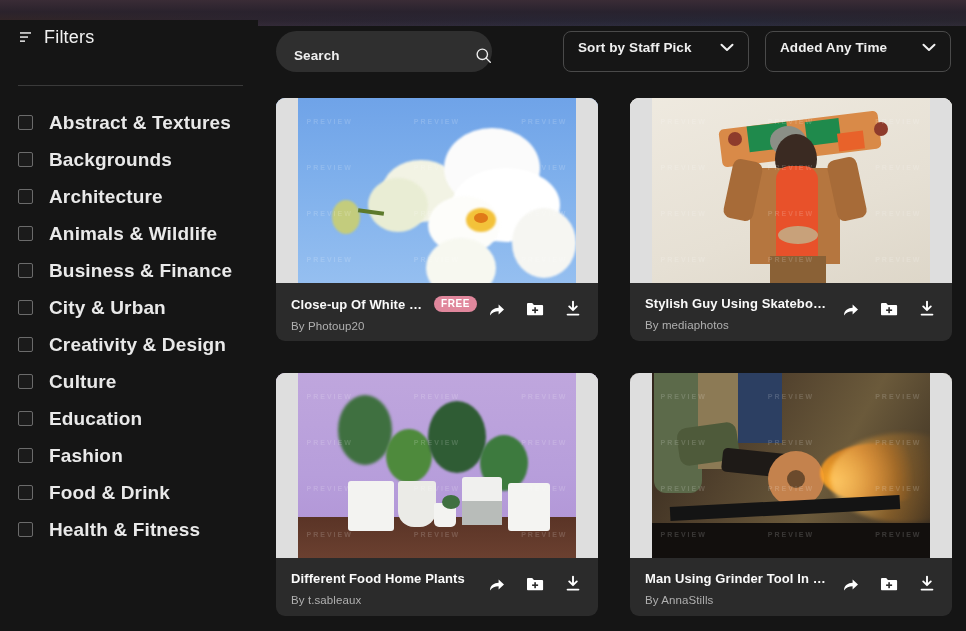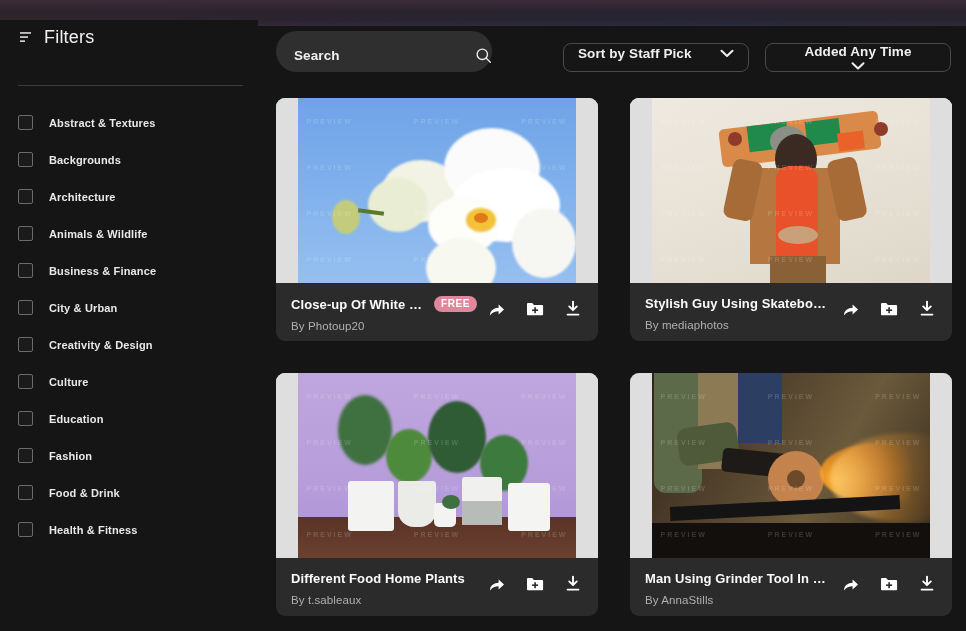--- a/index.html
+++ b/index.html
@@ -47,21 +47,21 @@
   .cat-row {
     display: flex; align-items: center; gap: 16px;
     height: 37px; cursor: pointer;
   }
   .cbox {
     width: 15px; height: 15px; flex: 0 0 15px;
     border: 1px solid #6b6b6b; border-radius: 2px;
     background: #1b1b1b;
   }
   .cat-label {
-    color: #e9e9e9; font-size: 11px; font-weight: 700;
+    color: #e9e9e9; font-size: 19px; font-weight: 700;
     letter-spacing: .15px; white-space: nowrap;
   }
   
   .topbar {
     position: absolute; left: 276px; top: 31px;
     width: 690px; height: 41px;
   }
   .searchbox {
     position: absolute; left: 0; top: 0;
     width: 216px; height: 41px;
@@ -70,27 +70,27 @@
     padding: 8px 16px 0 18px;
   }
   .search-input {
     flex: 1; background: transparent; border: none; outline: none;
     color: #efefef; font-family: "Liberation Sans", sans-serif;
     font-size: 13.5px; font-weight: 700; letter-spacing: .1px;
   }
   .search-input::placeholder { color: #efefef; opacity: 1; }
   .search-icon { width: 17px; height: 17px; flex: 0 0 17px; }
   .select {
-    position: absolute; top: 12px; height: 29px;
+    position: absolute; top: 0; height: 41px;
     background: #161616; border: 1px solid #4a4a4a; border-radius: 8px;
     display: flex; align-items: center; justify-content: space-between;
     padding: 0 14px 8px 14px; cursor: pointer;
   }
   .select-sort { left: 287px; width: 186px; }
-  .select-time { left: 489px; width: 186px; flex-direction: column; }
+  .select-time { left: 489px; width: 186px; }
   .select-label {
     color: #efefef; font-size: 13.5px; font-weight: 700; letter-spacing: .1px;
     white-space: nowrap;
   }
   .chev { width: 14px; height: 9px; flex: 0 0 14px; }
   
   .grid {
     position: absolute; left: 276px; top: 98px;
     width: 676px;
     display: grid;

